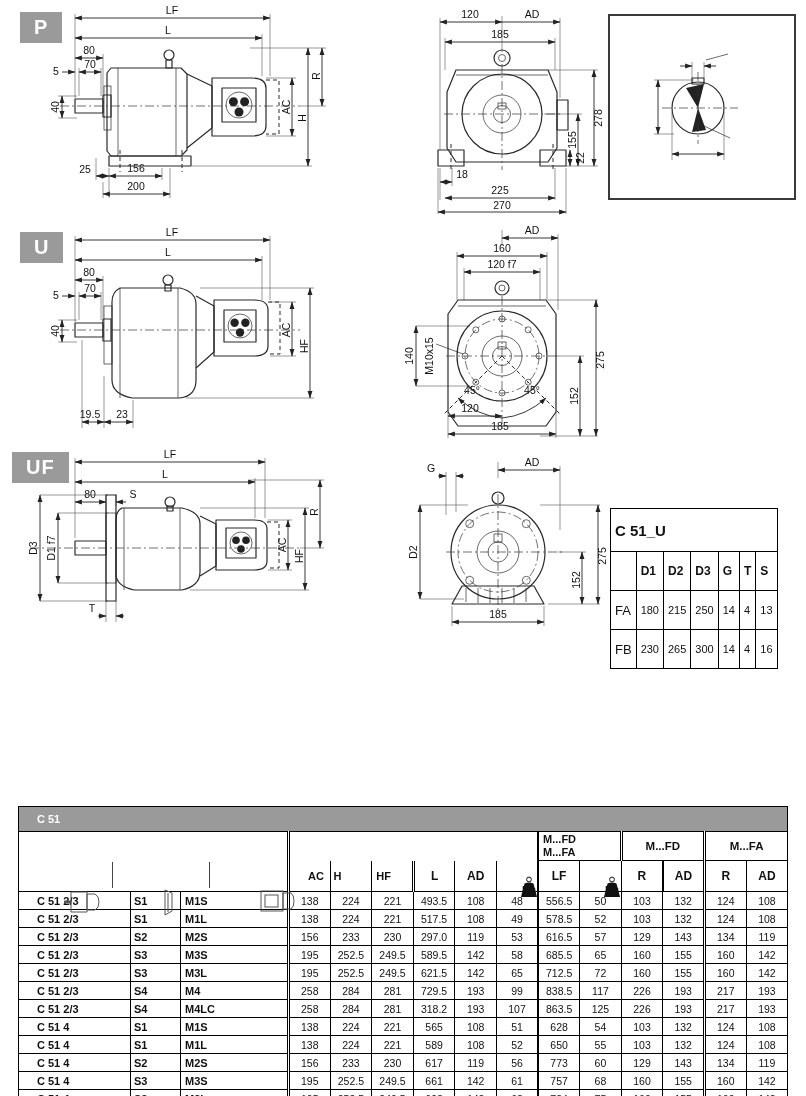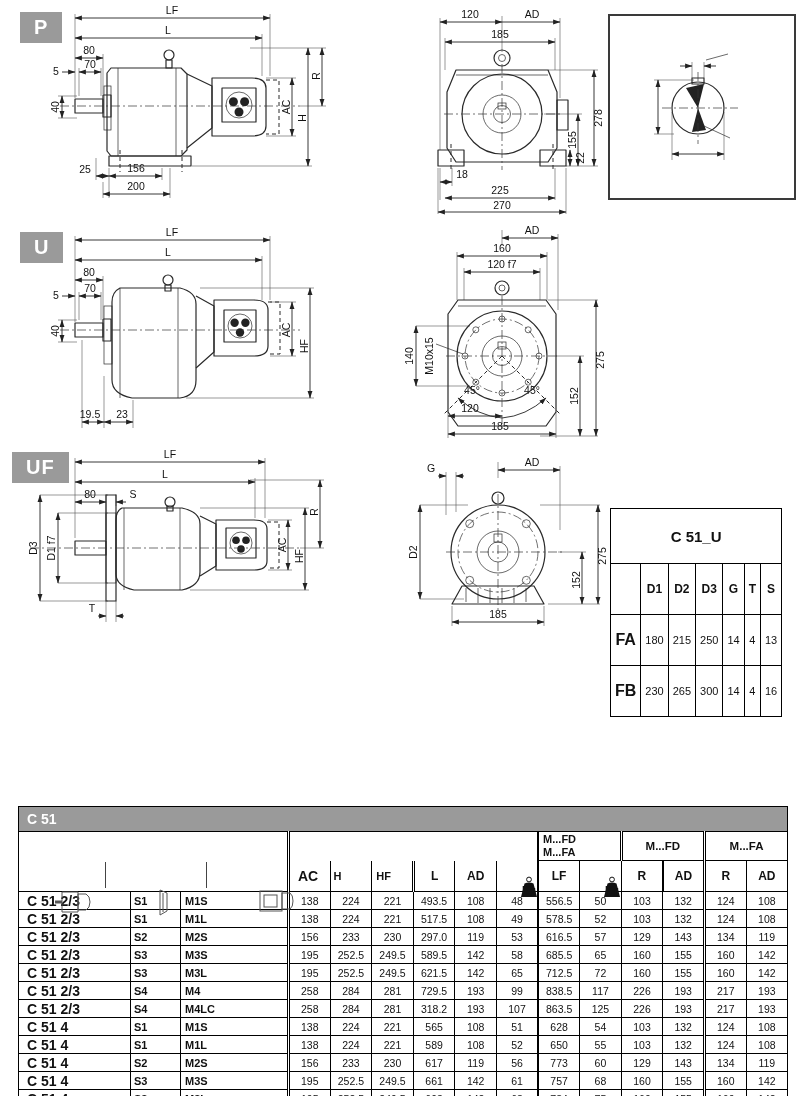--- a/index.html
+++ b/index.html
@@ -14,42 +14,42 @@
   .out{stroke:#2a2a2a;stroke-width:1.2;fill:none;stroke-linejoin:round;}
   .thin{stroke:#2a2a2a;stroke-width:0.7;fill:none;}
   .cl{stroke:#333;stroke-width:0.7;stroke-dasharray:9 3 2 3;fill:none;}
   .dash{stroke:#2a2a2a;stroke-width:1;stroke-dasharray:4 3;fill:none;}
   .blade{fill:#222;}
   
   .outbox{position:absolute;left:608px;top:14px;width:184px;height:182px;border:2px solid #3a3a3a;}
   .outbox .tit{position:absolute;left:0;right:0;bottom:8px;text-align:center;font-weight:bold;font-size:16px;}
   
   .ftab{position:absolute;left:610px;top:508px;border-collapse:collapse;}
-  .ftab td{border:1px solid #000;text-align:center;font-size:11px;padding:16px 4px;height:18px;}
+  .ftab td{border:1px solid #000;font-size:11px;padding:10px 4px;height:18px;}
   .ftab .tt{font-weight:bold;font-size:15px;height:22px;}
   .ftab .hd{font-weight:bold;font-size:12px;}
-  .ftab .rl{font-weight:bold;font-size:16px;border-radius:9px;}
+  .ftab .rl{font-weight:normal;font-size:13px;border-radius:9px;}
   
   .mtab{position:absolute;left:18px;top:806px;width:770px;border-collapse:collapse;table-layout:fixed;}
   .mtab td{border:1px solid #000;text-align:center;font-size:10.5px;padding:0 2px;height:17px;
            overflow:hidden;white-space:nowrap;}
   .mtab .title{background:#9a9a9a;color:#fff;font-weight:bold;font-size:15px;height:24px;border:1.5px solid #000;}
   .mtab .grp{font-weight:bold;font-size:11.5px;height:28px;line-height:13px;}
   .mtab .blank{border-bottom:none;}
   .mtab tr[data-name="main-table-col-labels"] td{font-weight:bold;font-size:12px;height:30px;}
   .mtab tr[data-name="main-table-col-labels"] td:nth-child(1){border-top:none;}
   .mtab tr[data-name="main-table-col-labels"] td:nth-child(2){border-top:none;}
   .mtab tr[data-name="main-table-col-labels"] td:nth-child(3){border-top:none;}
   .mtab tr[data-name="main-table-col-labels"] td:nth-child(4){border-top:none;}
   .mtab tr[data-name="main-table-col-labels"] td:nth-child(5){border-top:none;}
   .mtab tr[data-name="main-table-col-labels"] td:nth-child(6){border-top:none;border-right:2.5px solid #000;}
   .mtab tr[data-name="main-table-col-labels"] td:nth-child(10){border-right:3px double #000;}
   .mtab .iconcell{border-right:3px double #000;vertical-align:bottom;}
   .mtab .blank{border-right:2.5px solid #000 ;border-right:none;}
-  .mtab tbody td:nth-child(1){text-align:left;font-weight:bold;font-size:14px;padding-left:8px;}
+  .mtab tbody td:nth-child(1){text-align:left;font-weight:bold;font-size:11px;padding-left:18px;}
   .mtab tbody td:nth-child(2){text-align:left;font-weight:bold;font-size:11px;padding-left:3px;}
   .mtab tbody td:nth-child(3){text-align:left;font-weight:bold;font-size:11px;padding-left:4px;border-right:3px double #000;}
   .mtab tbody td:nth-child(9){border-right:2.5px solid #000;}
   .mtab tbody td:nth-child(13){border-right:3px double #000;}
   .mtab{border:1.5px solid #000;}
   .icwrap{display:flex;align-items:flex-end;justify-content:space-around;padding:2px 2px 3px 2px;}
   .icwrap span{display:inline-block;}
 </style>
 </head>
 <body>

